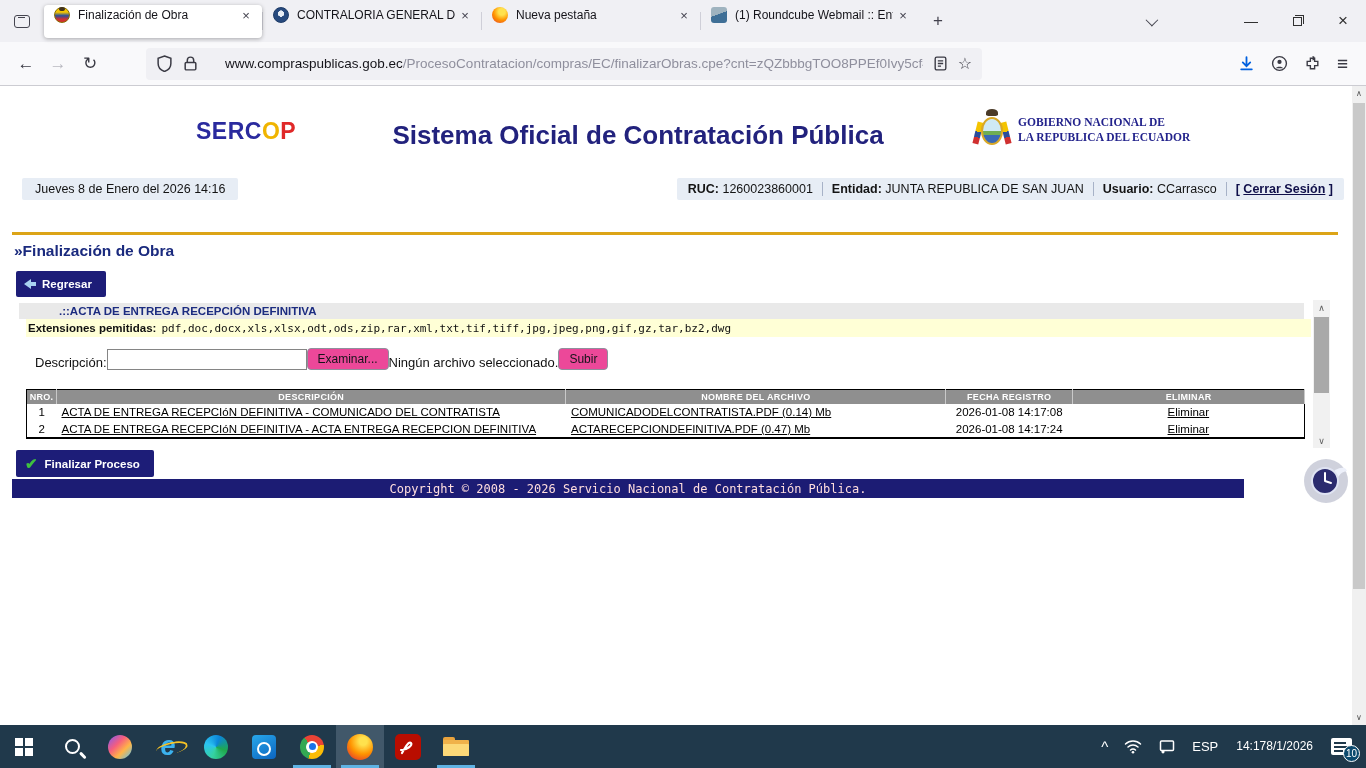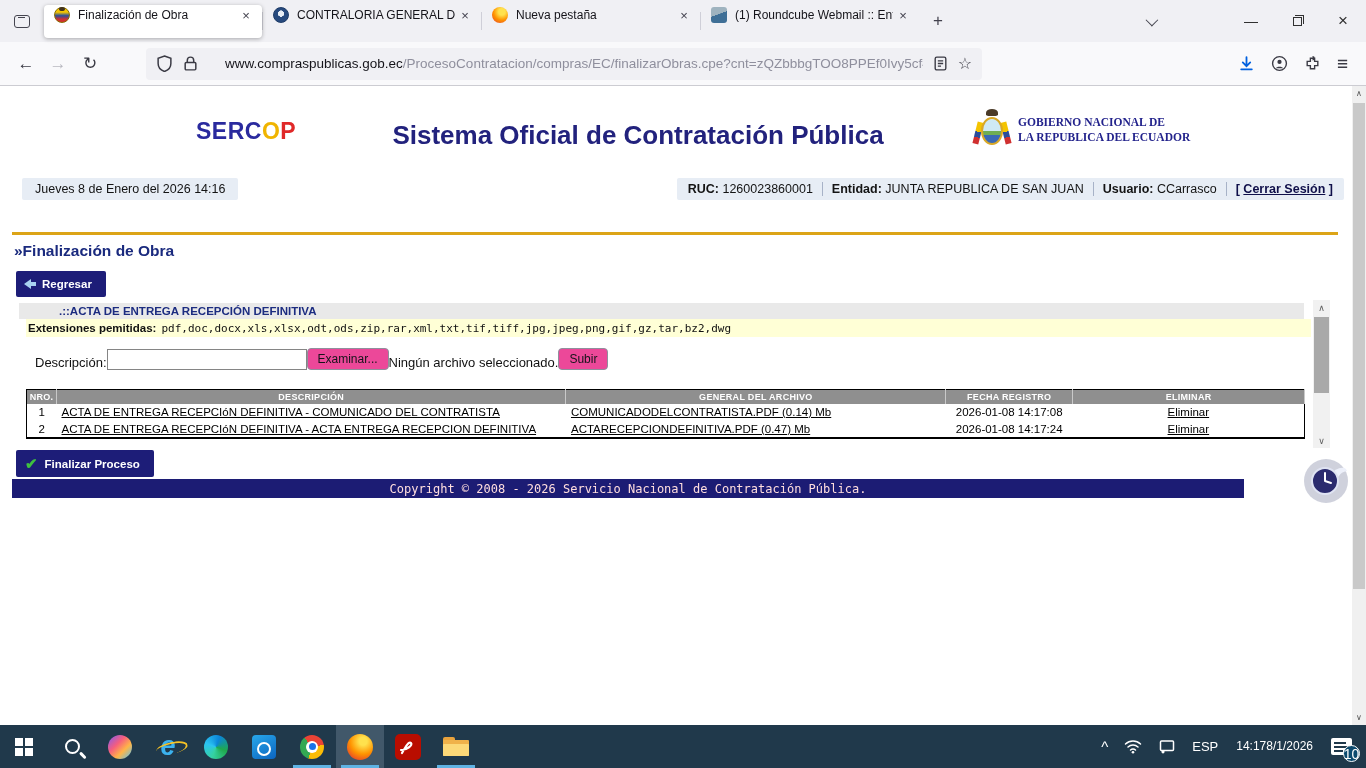--- a/index.html
+++ b/index.html
@@ -127,21 +127,21 @@
   .ic-folder { width:26px; height:19px; position:relative; }
   .ic-folder .back { position:absolute; left:0; top:0; width:12px; height:5px; background:#e8a33d; border-radius:2px 2px 0 0; }
   .ic-folder .body { position:absolute; left:0; top:3px; width:26px; height:16px; background:#f0b24a; border-radius:1px; }
   .ic-folder .front { position:absolute; left:0; top:7px; width:26px; height:12px; background:#fcd978; border-radius:1px; }
   .tray { position:absolute; right:0; top:0; height:43px; display:flex; align-items:center; }
   .tray-item { height:43px; padding:0 8px; display:flex; align-items:center; font-size:13px; cursor:pointer; }
   .tray-clock { flex-direction:row; justify-content:center; line-height:1.25; font-size:12px; text-align:center; padding:0 10px; }
   .notif-wrap { position:relative; padding:0 14px 0 8px; }
   .notif-icon { width:21px; height:17px; background:#fff; border-radius:2px; position:relative; }
   .notif-icon i { position:absolute; left:3px; height:2px; background:#20394b; display:block; }
-  .badge { position:absolute; right:6px; bottom:6px; width:17px; height:17px; border-radius:50%; background:#0c4a6e; border:1.5px solid #fff; color:#fff; font-size:14px; display:flex; align-items:center; justify-content:center; }
+  .badge { position:absolute; right:6px; bottom:6px; width:17px; height:17px; border-radius:50%; background:#0c4a6e; border:1.5px solid #fff; color:#fff; font-size:10px; display:flex; align-items:center; justify-content:center; }
 </style>
 </head>
 <body>
 
 <div class="titlebar">
   <div class="fxview cc">
     <div class="fxview-shape"></div>
   </div>
   <div class="tabs">
     <div class="tab active">
@@ -281,21 +281,21 @@
         <col style="width:30px">
         <col style="width:510px">
         <col style="width:380px">
         <col style="width:127px">
         <col style="width:232px">
       </colgroup>
     <thead>
       <tr>
         <th>NRO.</th>
         <th>DESCRIPCIÓN</th>
-        <th>GENERAL DEL ARCHIVO</th>
+        <th>NOMBRE DEL ARCHIVO</th>
         <th>FECHA REGISTRO</th>
         <th>ELIMINAR</th>
       </tr>
     </thead>
     <tbody>
       <tr>
         <td class="ctr">1</td>
         <td><a class="tlink">ACTA DE ENTREGA RECEPCIóN DEFINITIVA - COMUNICADO DEL CONTRATISTA</a></td>
         <td><a class="tlink">COMUNICADODELCONTRATISTA.PDF (0.14) Mb</a></td>
         <td class="ctr">2026-01-08 14:17:08</td>

